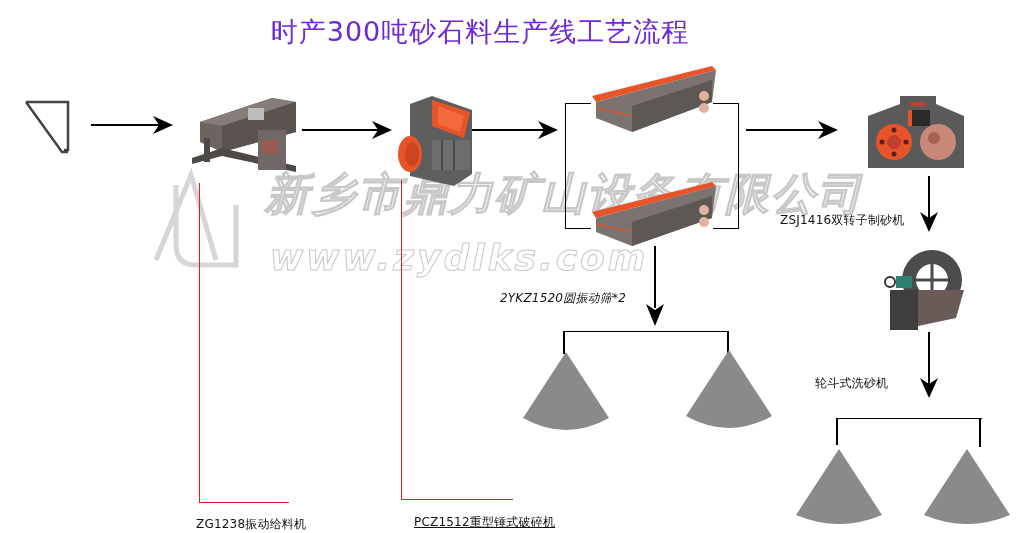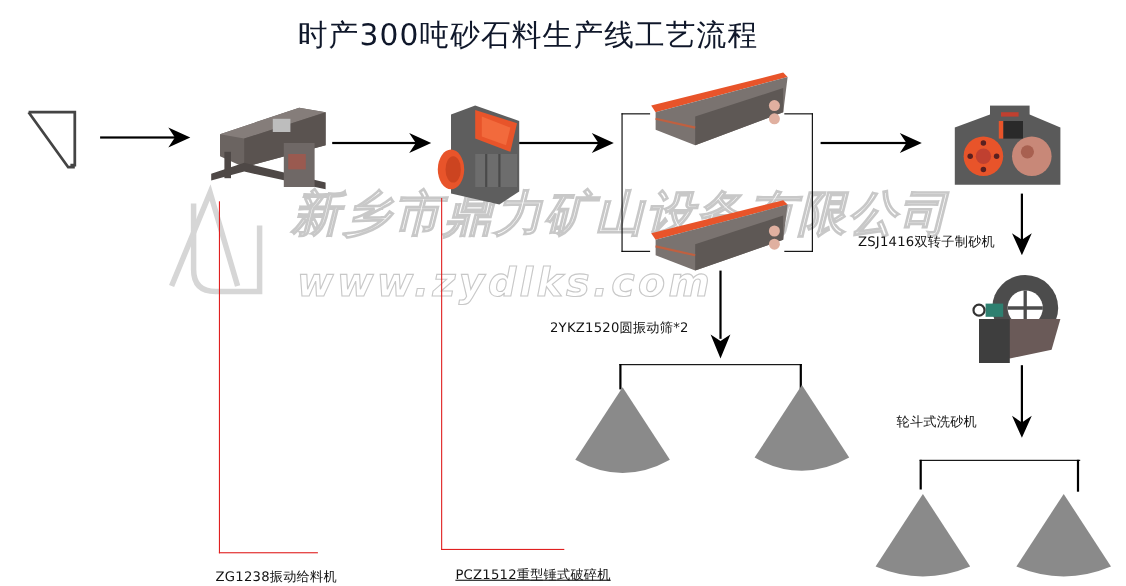--- a/index.html
+++ b/index.html
@@ -1,21 +1,21 @@
 <!DOCTYPE html>
 <html><head>
 <meta charset="utf-8">
 <style>
   * { box-sizing: border-box; margin: 0; padding: 0; }
   html, body { width: 1024px; height: 533px; background: #ffffff; overflow: hidden; }
   body { position: relative; font-family: "DejaVu Sans", "Liberation Sans", sans-serif; }
   .abs { position: absolute; }
   .title {
     left: 0; top: 14px; width: 960px; text-align: center;
-    font-size: 27px; color: #0f172a; letter-spacing: 1px;
+    font-size: 27px; color: #6d28d9; letter-spacing: 1px;
   }
   .label { font-size: 12px; color: #111; white-space: nowrap; letter-spacing: 0.2px; margin-top: 32px; }
   .hline { background: #000; height: 2px; }
   .vline { background: #000; width: 2px; }
   .thin-h { background: #000; height: 1px; }
   .thin-v { background: #000; width: 1px; }
   .red-v { background: #e02020; width: 1px; }
   .red-h { background: #e02020; height: 1px; }
   .watermark-text {
     font-family: "DejaVu Sans", sans-serif; font-weight: bold; font-style: italic;
@@ -104,21 +104,21 @@
 
 <svg class="abs" style="left:592px;top:182px;" width="128" height="64" viewBox="0 0 128 64">
   <polygon points="0,30 120,0 124,4 4,36" fill="#e8542a"></polygon>
   <polygon points="4,36 124,4 120,36 40,64 4,50" fill="#7a7370"></polygon>
   <polygon points="40,40 120,14 120,36 40,64" fill="#5e5855"></polygon>
   <circle cx="112" cy="28" r="5" fill="#e0b0a0"></circle>
   <circle cx="112" cy="40" r="5" fill="#e0b0a0"></circle>
   <line x1="4" y1="42" x2="40" y2="50" stroke="#c06040" stroke-width="2"></line>
 </svg>
 
-<div class="abs label" style="left:500px;top:258px;">2YKZ1520圆振动筛*2</div>
+<div class="abs label" style="left:500px;top:258px;font-style:italic;">2YKZ1520圆振动筛*2</div>
 
 <div class="abs" style="left:746px;top:129px;">
   <div class="hline" style="width:80px;"></div>
   <svg class="abs" style="left:72px;top:-8px;" width="20" height="18">
       <path d="M0 0 L20 9 L0 18 L6 9 Z" fill="#000"></path>
     </svg>
 </div>
 
 <svg class="abs" style="left:864px;top:96px;" width="104" height="72" viewBox="0 0 104 72">
   <rect x="36" y="0" width="36" height="20" fill="#5a5a5a"></rect>

